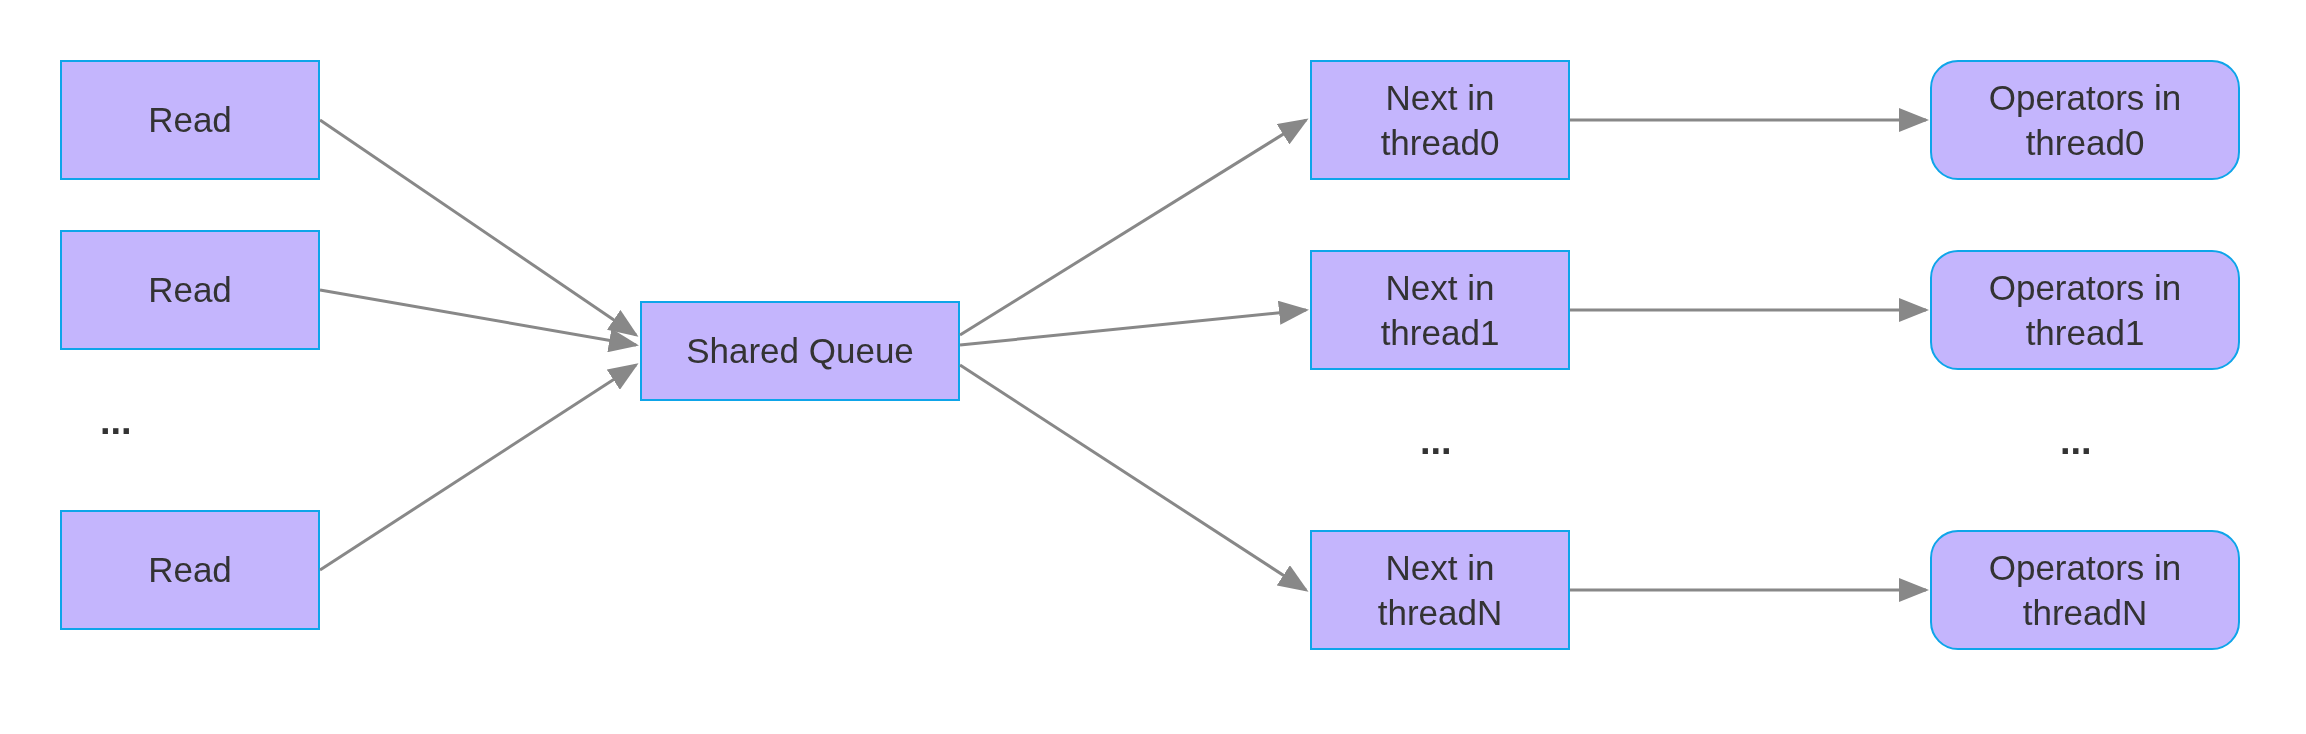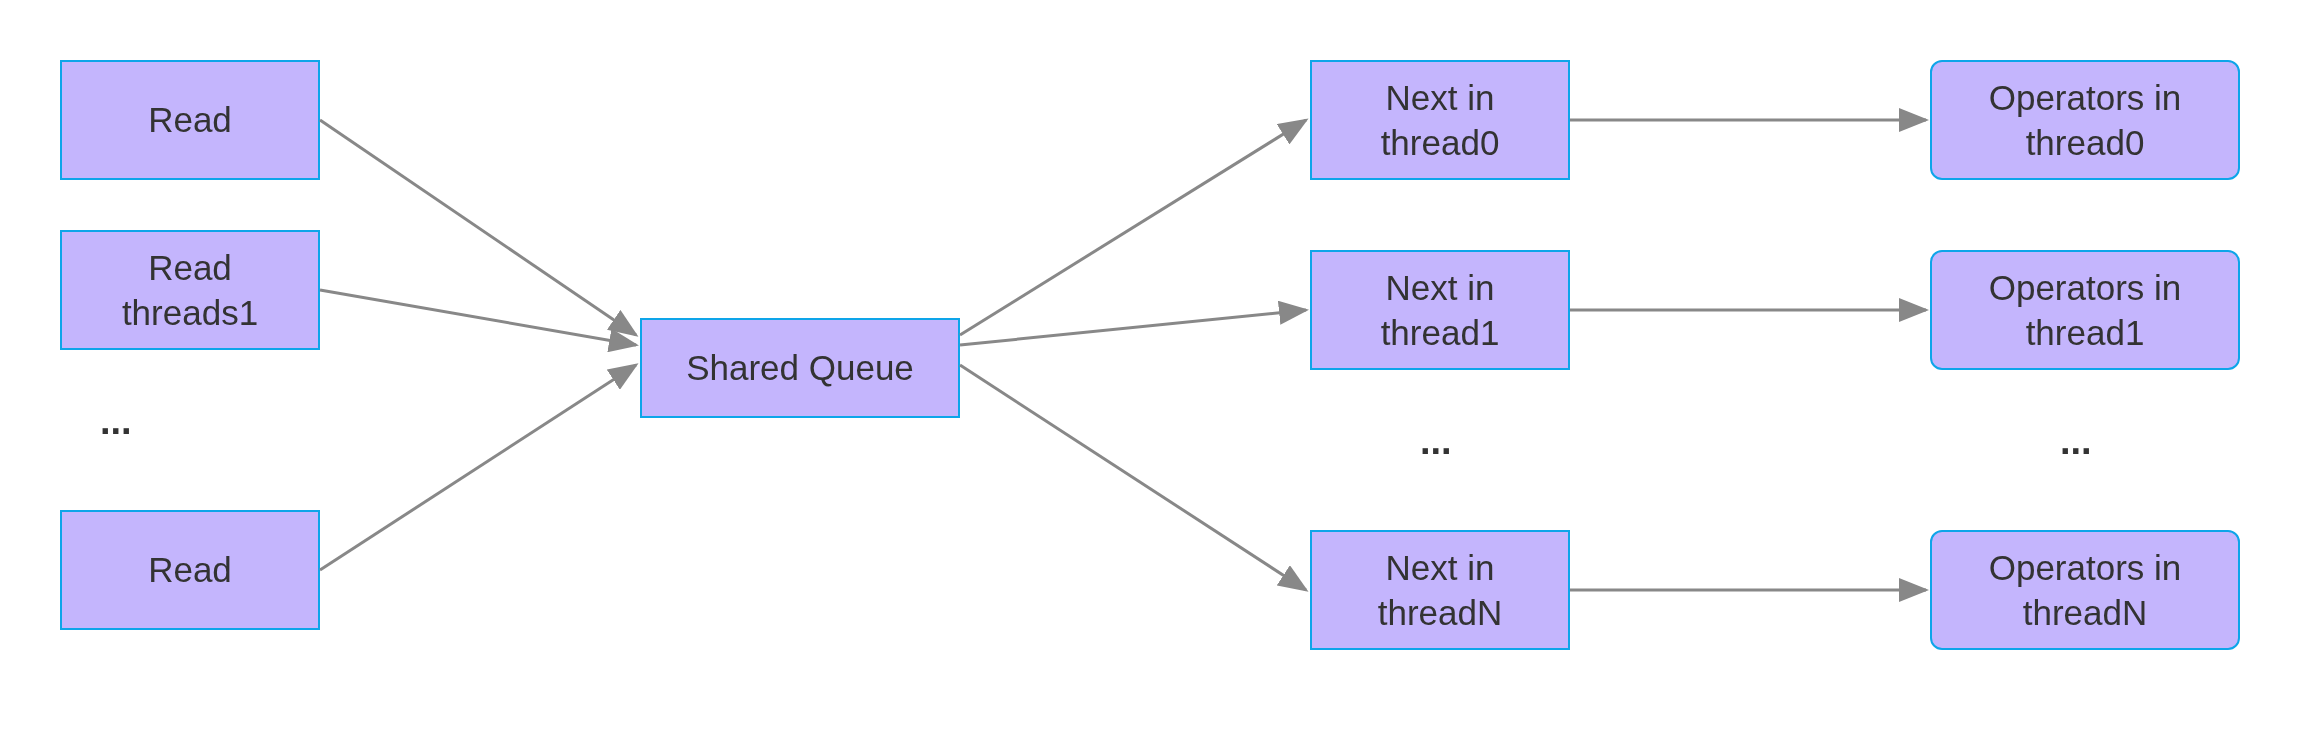--- a/index.html
+++ b/index.html
@@ -21,21 +21,21 @@
       display: flex;
       flex-direction: column;
       align-items: center;
       justify-content: center;
       font-size: 35px;
       color: #333333;
       line-height: 1.3;
       text-align: center;
     }
     .box-rounded {
-      border-radius: 12px;
+      border-radius: 28px;
     }
     .ellipsis {
       position: absolute;
       font-size: 38px;
       font-weight: bold;
       color: #333333;
     }
     svg.arrows {
       position: absolute;
       top: 0;
@@ -46,28 +46,27 @@
     }
   </style>
 </head>
 <body>
 
 <div class="box" style="left:60px; top:60px; width:260px; height:120px;">
   <span>Read</span>
 </div>
 <div class="box" style="left:60px; top:230px; width:260px; height:120px;">
   <span>Read</span>
-  <span>threads1</span>
 </div>
 <div class="ellipsis" style="left:100px; top:400px;">...</div>
 <div class="box" style="left:60px; top:510px; width:260px; height:120px;">
   <span>Read</span>
 </div>
 
-<div class="box" style="left:640px; top:318px; width:320px; height:100px;">
+<div class="box" style="left:640px; top:301px; width:320px; height:100px;">
   <span>Shared Queue</span>
 </div>
 
 <div class="box" style="left:1310px; top:60px; width:260px; height:120px;">
   <span>Next in</span>
   <span>thread0</span>
 </div>
 <div class="box" style="left:1310px; top:250px; width:260px; height:120px;">
   <span>Next in</span>
   <span>thread1</span>

